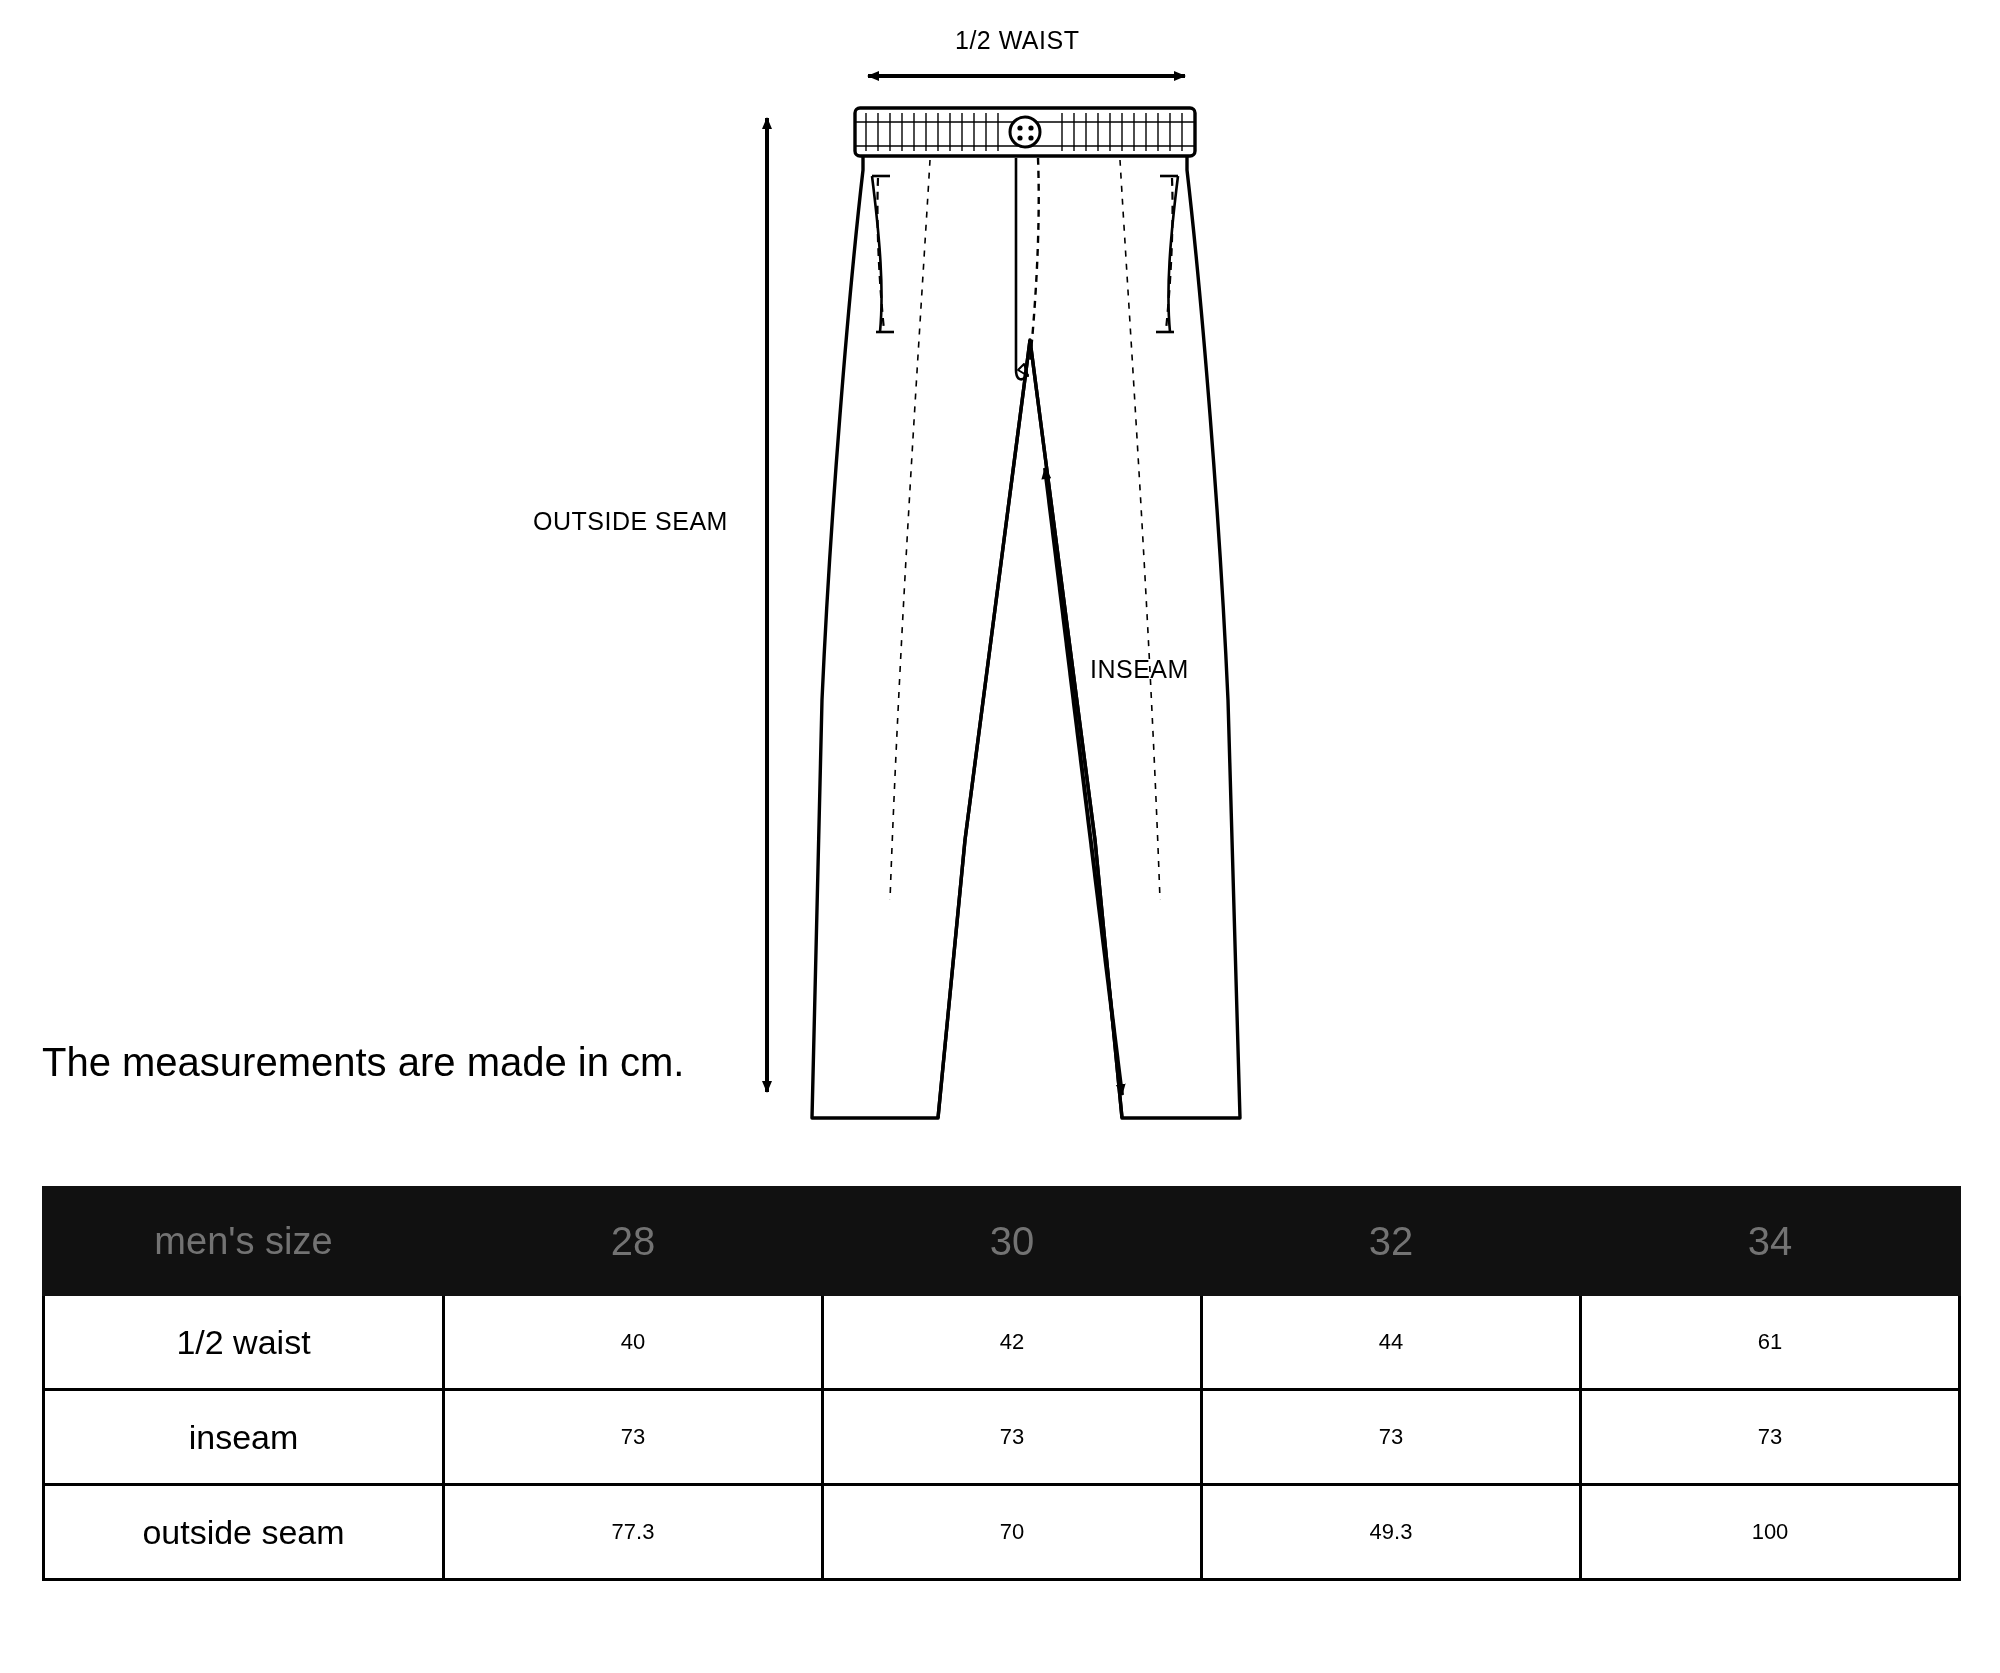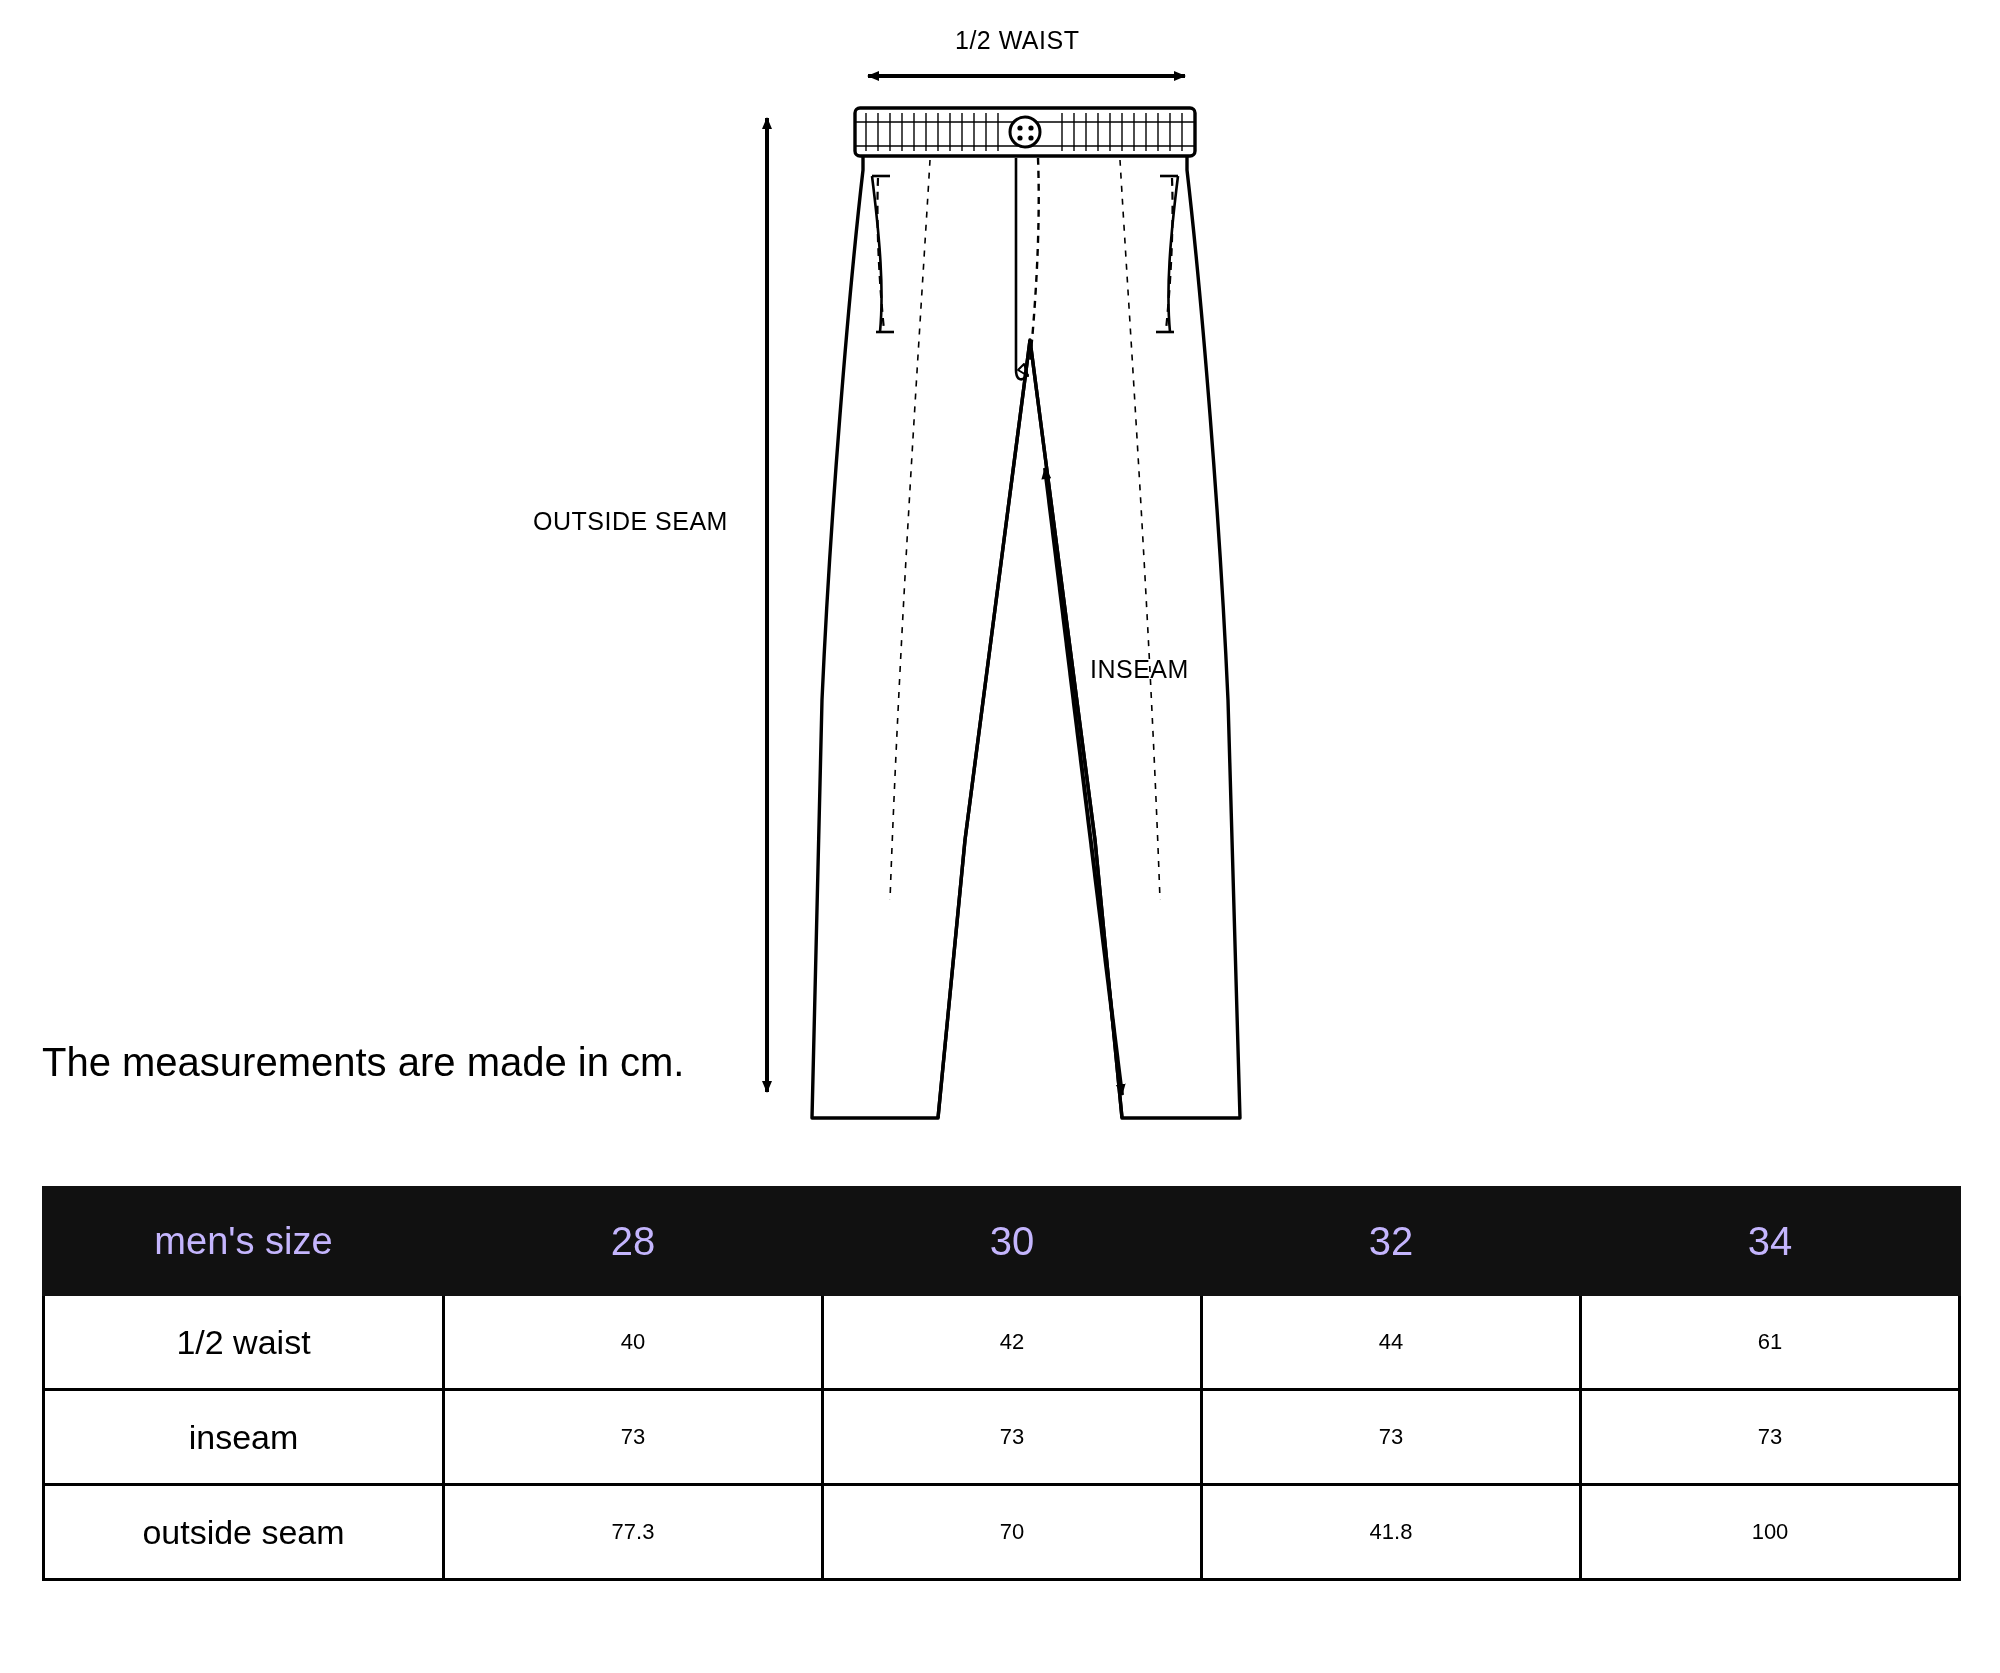--- a/index.html
+++ b/index.html
@@ -76,21 +76,21 @@
     border: 3px solid #000000;
     text-align: center;
     font-family: "Liberation Sans", sans-serif;
     font-weight: 400;
     padding: 0;
     height: 92px;
     vertical-align: middle;
   }
   #size-table thead th {
     background: #111111;
-    color: #c4b5fd;
+    color: #737373;
     font-size: 40px;
     border-color: #111111;
     height: 104px;
   }
   #size-table thead th.head-label {
     font-size: 38px;
   }
   #size-table tbody td {
     background: #ffffff;
     color: #000000;
@@ -246,17 +246,17 @@
       <td class="row-label">inseam</td>
       <td>73</td>
       <td>73</td>
       <td>73</td>
       <td>73</td>
     </tr>
     <tr>
       <td class="row-label">outside seam</td>
       <td>77.3</td>
       <td>70</td>
-      <td>41.8</td>
+      <td>49.3</td>
       <td>100</td>
     </tr>
   </tbody>
 </table>
 
 </body></html>

